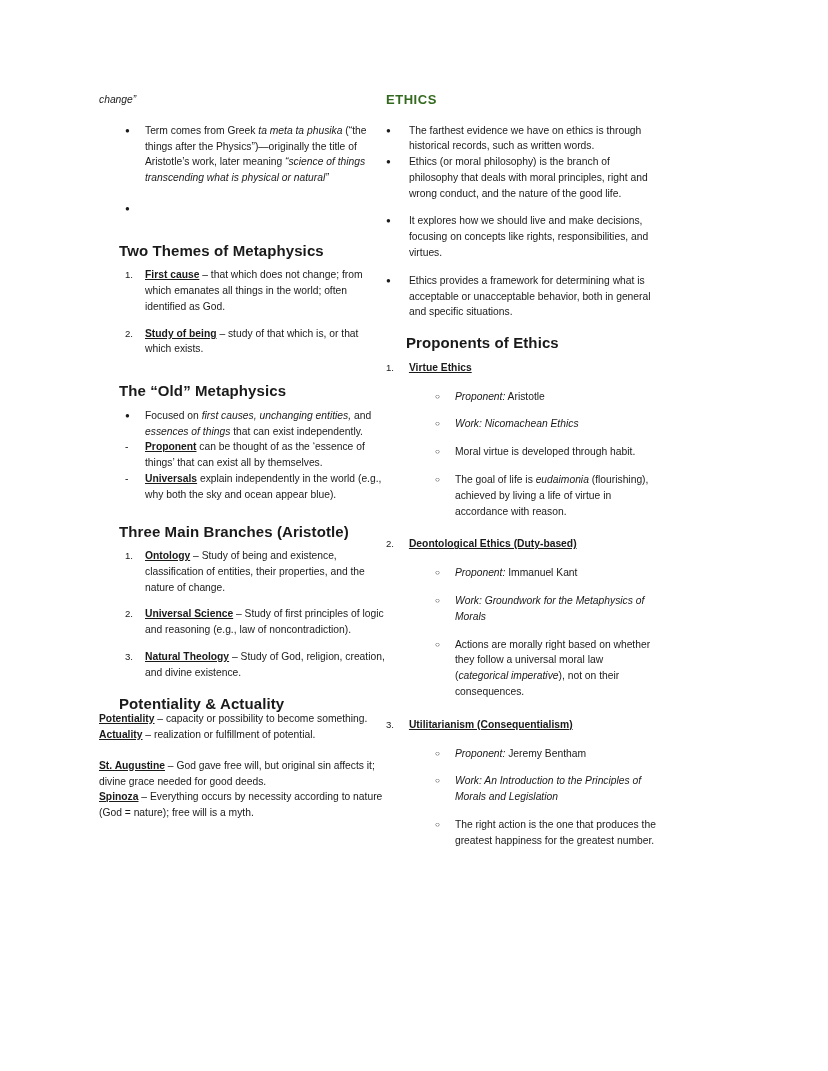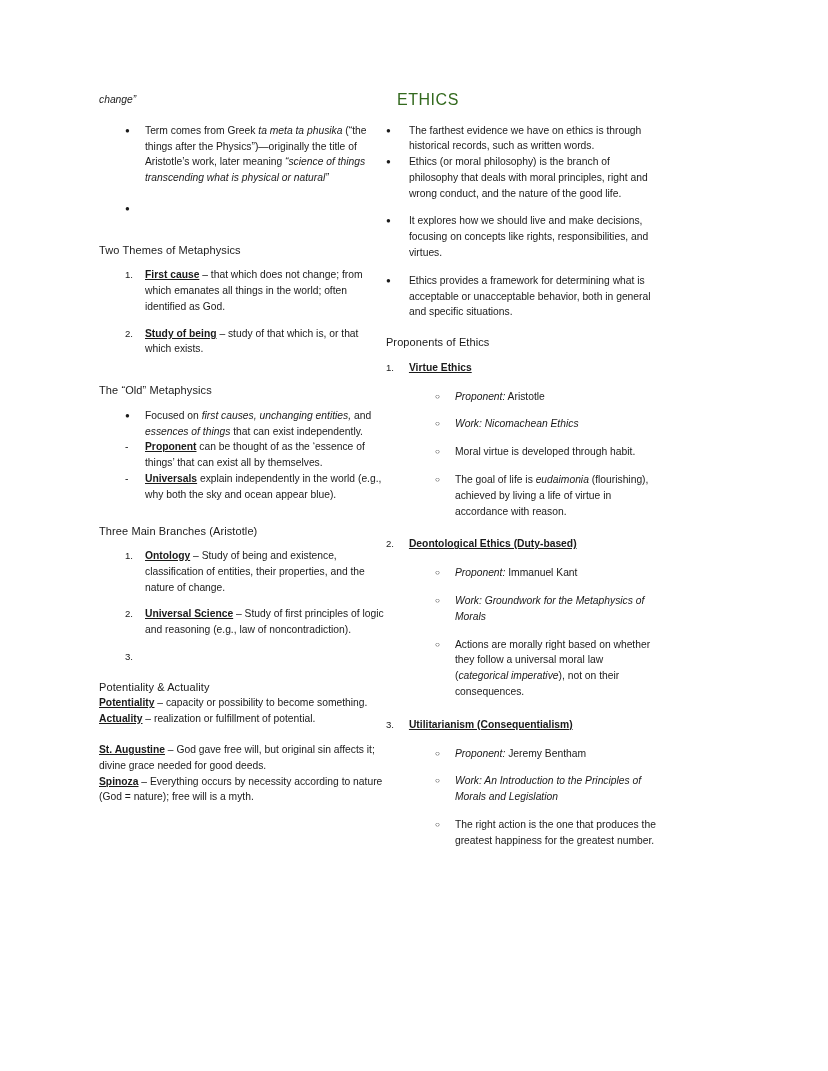--- a/index.html
+++ b/index.html
@@ -36,33 +36,33 @@
     width: 340px;
     margin-left: 99px;
   }
   .col-right {
     width: 320px;
     margin-left: 0px;
   }
 
   
   .heading {
-    font-size: 11px;
-    font-weight: normal;
+    font-size: 15px;
+    font-weight: bold;
     line-height: 15.5px;
     letter-spacing: 0.1px;
     color: #1a1a1a;
+    margin-left: 20px;
   }
   .section-title {
-    font-size: 16px;
-    font-weight: normal;
+    font-size: 13px;
+    font-weight: bold;
     letter-spacing: 0.55px;
     line-height: 15.5px;
     color: #33691e;
-    margin-left: 11px;
   }
   .plain-line {
     font-size: 10.3px;
     line-height: 15.8px;
     color: #1a1a1a;
   }
   .flush-para {
     font-size: 10.3px;
     line-height: 15.8px;
     color: #1a1a1a;
@@ -181,20 +181,21 @@
             <span class="body-txt"><b>Ontology</b><span> – Study of being and existence, classification of entities, their properties, and the nature of change.</span></span>
           </div>
           <div style="height: 11px;"></div>
           <div class="row lvl1">
             <span class="marker num-mark">2.</span>
             <span class="body-txt"><b>Universal Science</b><span> – Study of first principles of logic and reasoning (e.g., law of noncontradiction).</span></span>
           </div>
           <div style="height: 11px;"></div>
           <div class="row lvl1">
             <span class="marker num-mark">3.</span>
+            <span class="body-txt"><b>Natural Theology</b><span> – Study of God, religion, creation, and divine existence.</span></span>
           </div>
         </div>
 
       <div class="gap-m"></div>
 
       <div class="heading">Potentiality &amp; Actuality</div>
       <div id="pot-list">
           <div class="flush-para"><b>Potentiality</b><span> – capacity or possibility to become something.</span></div>
           <div class="flush-para"><b>Actuality</b><span> – realization or fulfillment of potential.</span></div>
         </div>

